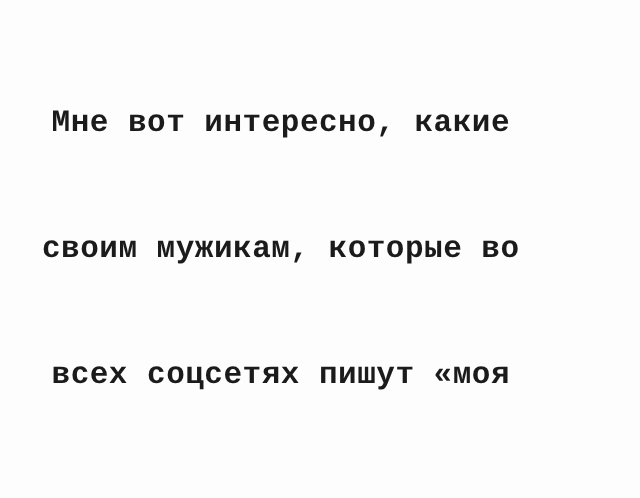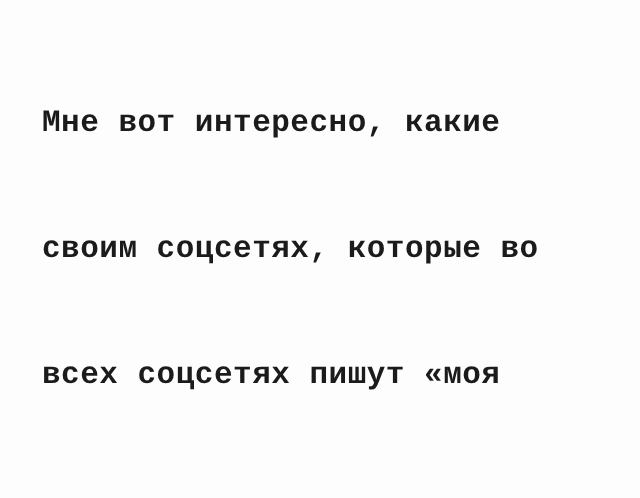--- a/index.html
+++ b/index.html
@@ -22,29 +22,30 @@
     font-weight: bold;
     font-size: 31px;
     line-height: 42px;
     color: #1b1b1b;
     white-space: pre;
     letter-spacing: 0.5px;
     text-rendering: geometricPrecision;
   }
   .quote .line {
     height: 42px;
+    text-align: center;
   }
 </style>
 </head>
 <body>
 
 <div class="page">
   <div class="quote">
     <div class="line">Мне вот интересно, какие</div>
-    <div class="line">своим соцсетях, которые во</div>
+    <div class="line">своим мужикам, которые во</div>
     <div class="line">всех соцсетях пишут «моя</div>
     
     
     
     
     
     
     
   </div>
 </div>

